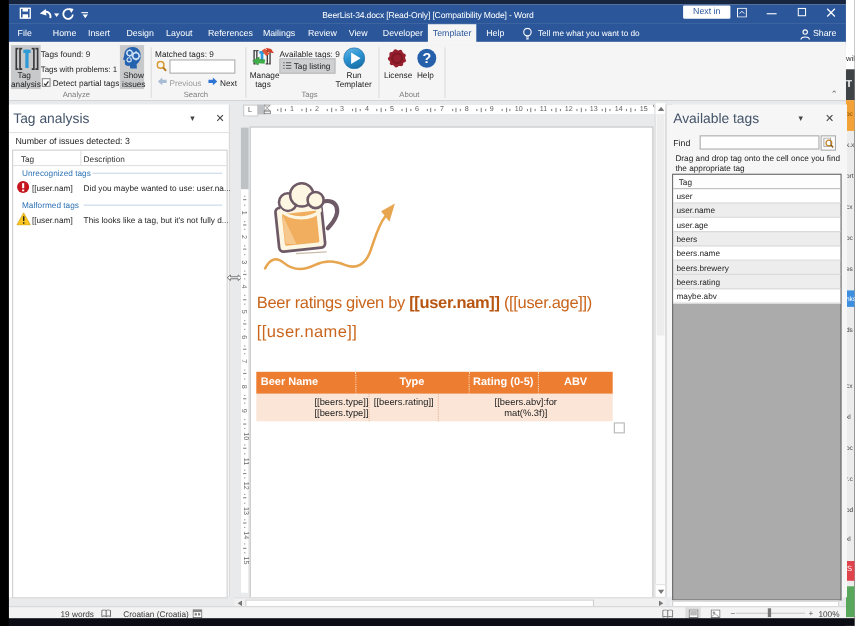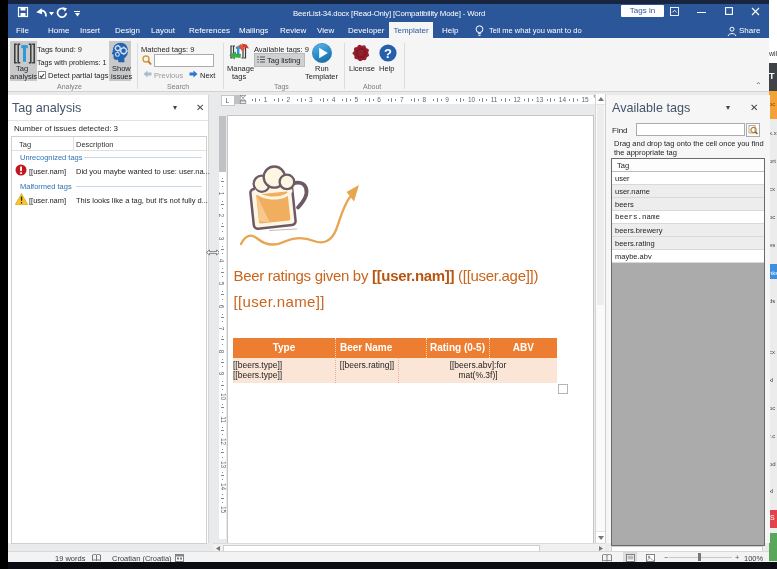--- a/index.html
+++ b/index.html
@@ -64,21 +64,21 @@
     <polygon points="7.8,0.2 12,1.2 9.8,4.8" fill="#fff"></polygon>
   </svg>
 
   <div class="abs" style="left:66px;top:6.5px;width:6px;height:1.2px;background:#fff;"></div>
   <svg class="abs" style="left:66.5px;top:9px;" width="5" height="4" viewBox="0 0 5 4">
       <polygon points="0,0 5,0 2.5,3.5" fill="#fff"></polygon>
     </svg>
 
   <span class="abs txt" style="left:285px;top:4.5px;color:#fff;font-size:7.8px;letter-spacing:-0.15px;">BeerList-34.docx [Read-Only] [Compatibility Mode]  -  Word</span>
 
-  <div class="abs" style="left:613px;top:0.5px;width:43px;height:12px;background:#fff;border-radius:1px;text-align:center;font-size:8px;color:#2b579a;line-height:12px;">Tags in</div>
+  <div class="abs" style="left:613px;top:0.5px;width:43px;height:12px;background:#fff;border-radius:1px;text-align:center;font-size:8px;color:#2b579a;line-height:12px;">Next in</div>
 
   <svg class="abs" style="left:662px;top:3px;" width="9" height="9" viewBox="0 0 11 11">
     <rect x="0.6" y="0.6" width="9.8" height="9.8" fill="none" stroke="#fff" stroke-width="1.1"></rect>
     <path d="M3 6.5 L5.5 4 L8 6.5" fill="none" stroke="#fff" stroke-width="1.1"></path>
   </svg>
   <div class="abs" style="left:689px;top:8px;width:9px;height:1.4px;background:#fff;"></div>
   <svg class="abs" style="left:717px;top:2.8px;" width="8" height="8" viewBox="0 0 8 8">
     <rect x="0.6" y="0.6" width="6.8" height="6.8" fill="none" stroke="#fff" stroke-width="1.1"></rect>
   </svg>
   <svg class="abs" style="left:743px;top:2.5px;" width="9" height="9" viewBox="0 0 9 9">
@@ -454,27 +454,27 @@
       <circle cx="38.3" cy="17.1" r="10.6" fill="#fdf6e3" stroke="#6e5a66" stroke-width="2.3"></circle>
       <circle cx="50.9" cy="21.9" r="7.3" fill="#fdf6e3" stroke="#6e5a66" stroke-width="2.3"></circle>
       <path d="M19 29 C23 34 30 36.5 38 36.5 C46 36.5 53 33 56 28.5 L56.5 32 C52 37 46 39.5 38 39.5 C30 39.5 23 37 18.5 32.5 Z" fill="#fdf6e3"></path>
     </svg>
 
     <div class="abs txt" style="left:5.5px;top:151px;font-size:15px;letter-spacing:-0.3px;color:#c9651c;">Beer ratings given by <b style="color:#b85511;">[[user.nam]]</b> ([[user.age]])</div>
     <div class="abs txt" style="left:5.5px;top:177px;font-size:15px;letter-spacing:0.35px;color:#c9651c;">[[user.name]]</div>
 
     <div class="abs" id="doctable" style="left:5px;top:222.5px;width:324px;">
       <div style="display:flex;height:20px;background:#ed7d31;color:#fff;font-weight:bold;font-size:10px;">
+        <div style="width:85.5px;padding-left:4px;border-right:1px dotted #fbd9bd;line-height:20px;">Beer Name</div>
         <div style="width:102px;text-align:center;border-right:1px dotted #fbd9bd;line-height:20px;">Type</div>
-        <div style="width:85.5px;padding-left:4px;border-right:1px dotted #fbd9bd;line-height:20px;">Beer Name</div>
         <div style="width:62px;text-align:center;border-right:1px dotted #fbd9bd;line-height:20px;">Rating (0-5)</div>
         <div style="flex:1;text-align:center;line-height:20px;">ABV</div>
       </div>
       <div style="display:flex;height:25px;background:#fbe5d6;color:#222;font-size:8.5px;">
-        <div style="width:102px;text-align:left;border-right:1px dotted #e3b59a;padding-top:2px;">[[beers.type]]<br>[[beers.type]]</div>
+        <div style="width:102px;text-align:right;border-right:1px dotted #e3b59a;padding-top:2px;">[[beers.type]]<br>[[beers.type]]</div>
         <div style="width:62px;text-align:center;border-right:1px dotted #e3b59a;padding-top:2px;">[[beers.rating]]</div>
         <div style="flex:1;text-align:center;padding-top:2px;">[[beers.abv]:for<br>mat(%.3f)]</div>
       </div>
     </div>
     <div class="abs" style="left:330px;top:268px;width:8px;height:8px;border:1px solid #b5b5b5;background:#fff;"></div>
   </div>
 
   <div class="abs" style="left:586.5px;top:2px;width:9.5px;height:449px;background:#fafafa;border-left:1px solid #d5d5d5;border-right:1px solid #d5d5d5;">
     <div class="abs" style="left:0;top:0;width:9.5px;height:10px;background:#fff;border-bottom:1px solid #e3e3e3;">
       <svg class="abs" style="left:2px;top:3px;" width="6" height="4" viewBox="0 0 6 4">
@@ -512,22 +512,23 @@
         <path d="M7.3 6.8 L9.4 9" stroke="#8a5a14" stroke-width="1.4"></path>
       </svg>
     </div>
     <div class="abs txt" style="left:8px;top:44px;font-size:7.5px;color:#1e1e1e;">Drag and drop tag onto the cell once you find</div>
     <div class="abs txt" style="left:8px;top:52.5px;font-size:7.5px;color:#1e1e1e;">the appropriate tag</div>
 
     <div class="abs" id="taglist" style="left:5px;top:63px;width:152px;height:386px;border:1px solid #6a6a6a;background:#ababab;font-size:7.5px;color:#1e1e1e;">
       <div style="height:12px;background:#fdfdfd;border-bottom:1px solid #bbb;"><span style="position:relative;left:5px;top:2px;">Tag</span></div>
       <div style="height:12px;background:#fff;border-bottom:1px solid #d9d9d9;"><span style="position:relative;left:3px;top:2px;">user</span></div>
       <div style="height:12px;background:#ededed;border-bottom:1px solid #d9d9d9;"><span style="position:relative;left:3px;top:2px;">user.name</span></div>
+      <div style="height:12px;background:#fff;border-bottom:1px solid #d9d9d9;"><span style="position:relative;left:3px;top:2px;">user.age</span></div>
       <div style="height:12px;background:#ededed;border-bottom:1px solid #d9d9d9;"><span style="position:relative;left:3px;top:2px;">beers</span></div>
-      <div style="height:12px;background:#fff;border-bottom:1px solid #d9d9d9;font-family:Liberation Mono, monospace;"><span style="position:relative;left:3px;top:2px;">beers.name</span></div>
+      <div style="height:12px;background:#fff;border-bottom:1px solid #d9d9d9;"><span style="position:relative;left:3px;top:2px;">beers.name</span></div>
       <div style="height:12px;background:#ededed;border-bottom:1px solid #d9d9d9;"><span style="position:relative;left:3px;top:2px;">beers.brewery</span></div>
       <div style="height:12px;background:#ededed;border-bottom:1px solid #d9d9d9;"><span style="position:relative;left:3px;top:2px;text-align:right;">beers.rating</span></div>
       <div style="height:12px;background:#fff;border-bottom:1px solid #d9d9d9;"><span style="position:relative;left:3px;top:2px;">maybe.abv</span></div>
     </div>
 
     <div class="abs" style="left:3px;top:450.5px;width:156px;height:7px;background:#f0f0f1;">
       <div class="abs" style="left:2px;top:0.5px;width:150px;height:6px;background:#fff;border:0.5px solid #cfcfcf;"></div>
     </div>
   </div>
 </div>

